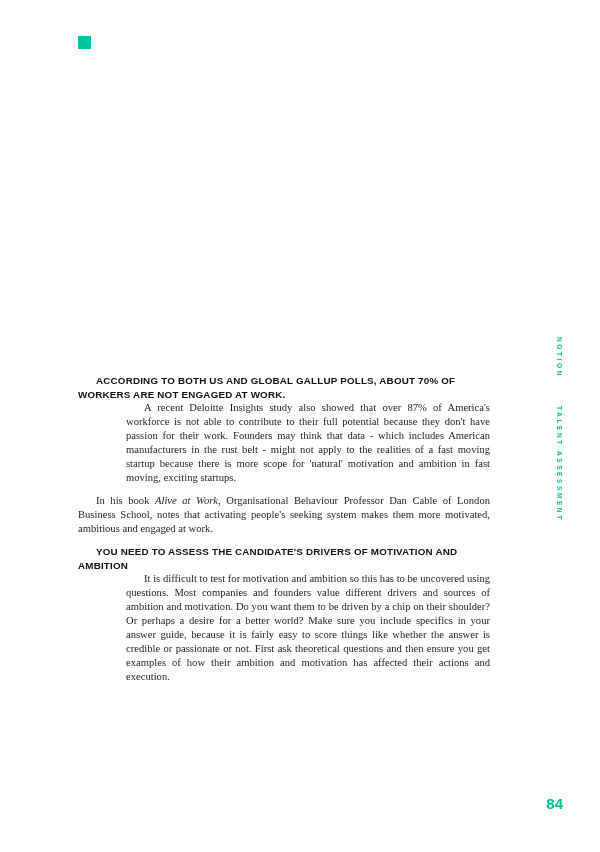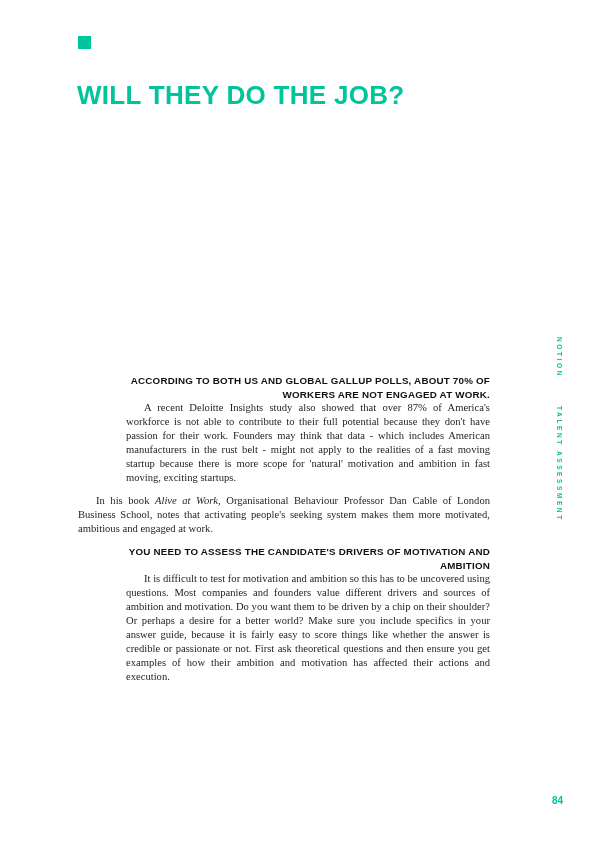--- a/index.html
+++ b/index.html
@@ -56,48 +56,47 @@
     color: #1e1e1e;
   }
   .lead, .subheading {
     font-family: "Liberation Sans", sans-serif;
     font-weight: bold;
     font-size: 9.8px;
     line-height: 13.5px;
     letter-spacing: 0.2px;
     color: #111111;
     text-indent: 18px;
-    text-align: right;
+    text-align: left;
   }
   .subheading { margin-top: 9px; }
   .para {
     text-align: justify;
     text-indent: 18px;
     margin-top: 9px;
   }
   .para.tight { margin-top: 0; margin-left: 48px; }
   .para em { font-style: italic; }
   .page-number {
     position: absolute;
     right: 37px;
     top: 795px;
     font-family: "Liberation Sans", sans-serif;
     font-weight: bold;
-    font-size: 10px;
+    font-size: 15px;
     color: var(--accent, #00c49a);
   }
 </style>
 </head>
 <body>
 
 <div class="page">
 
   <div class="corner-square"></div>
 
-  <h1 class="title">WILL THEY DO THE JOB?</h1>
 
   <div class="side-label brand">NOTION</div>
   <div class="side-label section">TALENT ASSESSMENT</div>
 
   <div class="body-col">
 
     <p class="lead">ACCORDING TO BOTH US AND GLOBAL GALLUP POLLS, ABOUT 70% OF WORKERS ARE NOT ENGAGED AT WORK.</p>
 
     <p class="para tight">A recent Deloitte Insights study also showed that over 87% of America's workforce is not able to contribute to their full potential because they don't have passion for their work. Founders may think that data - which includes American manufacturers in the rust belt - might not apply to the realities of a fast moving startup because there is more scope for 'natural' motivation and ambition in fast moving, exciting startups.</p>
 

